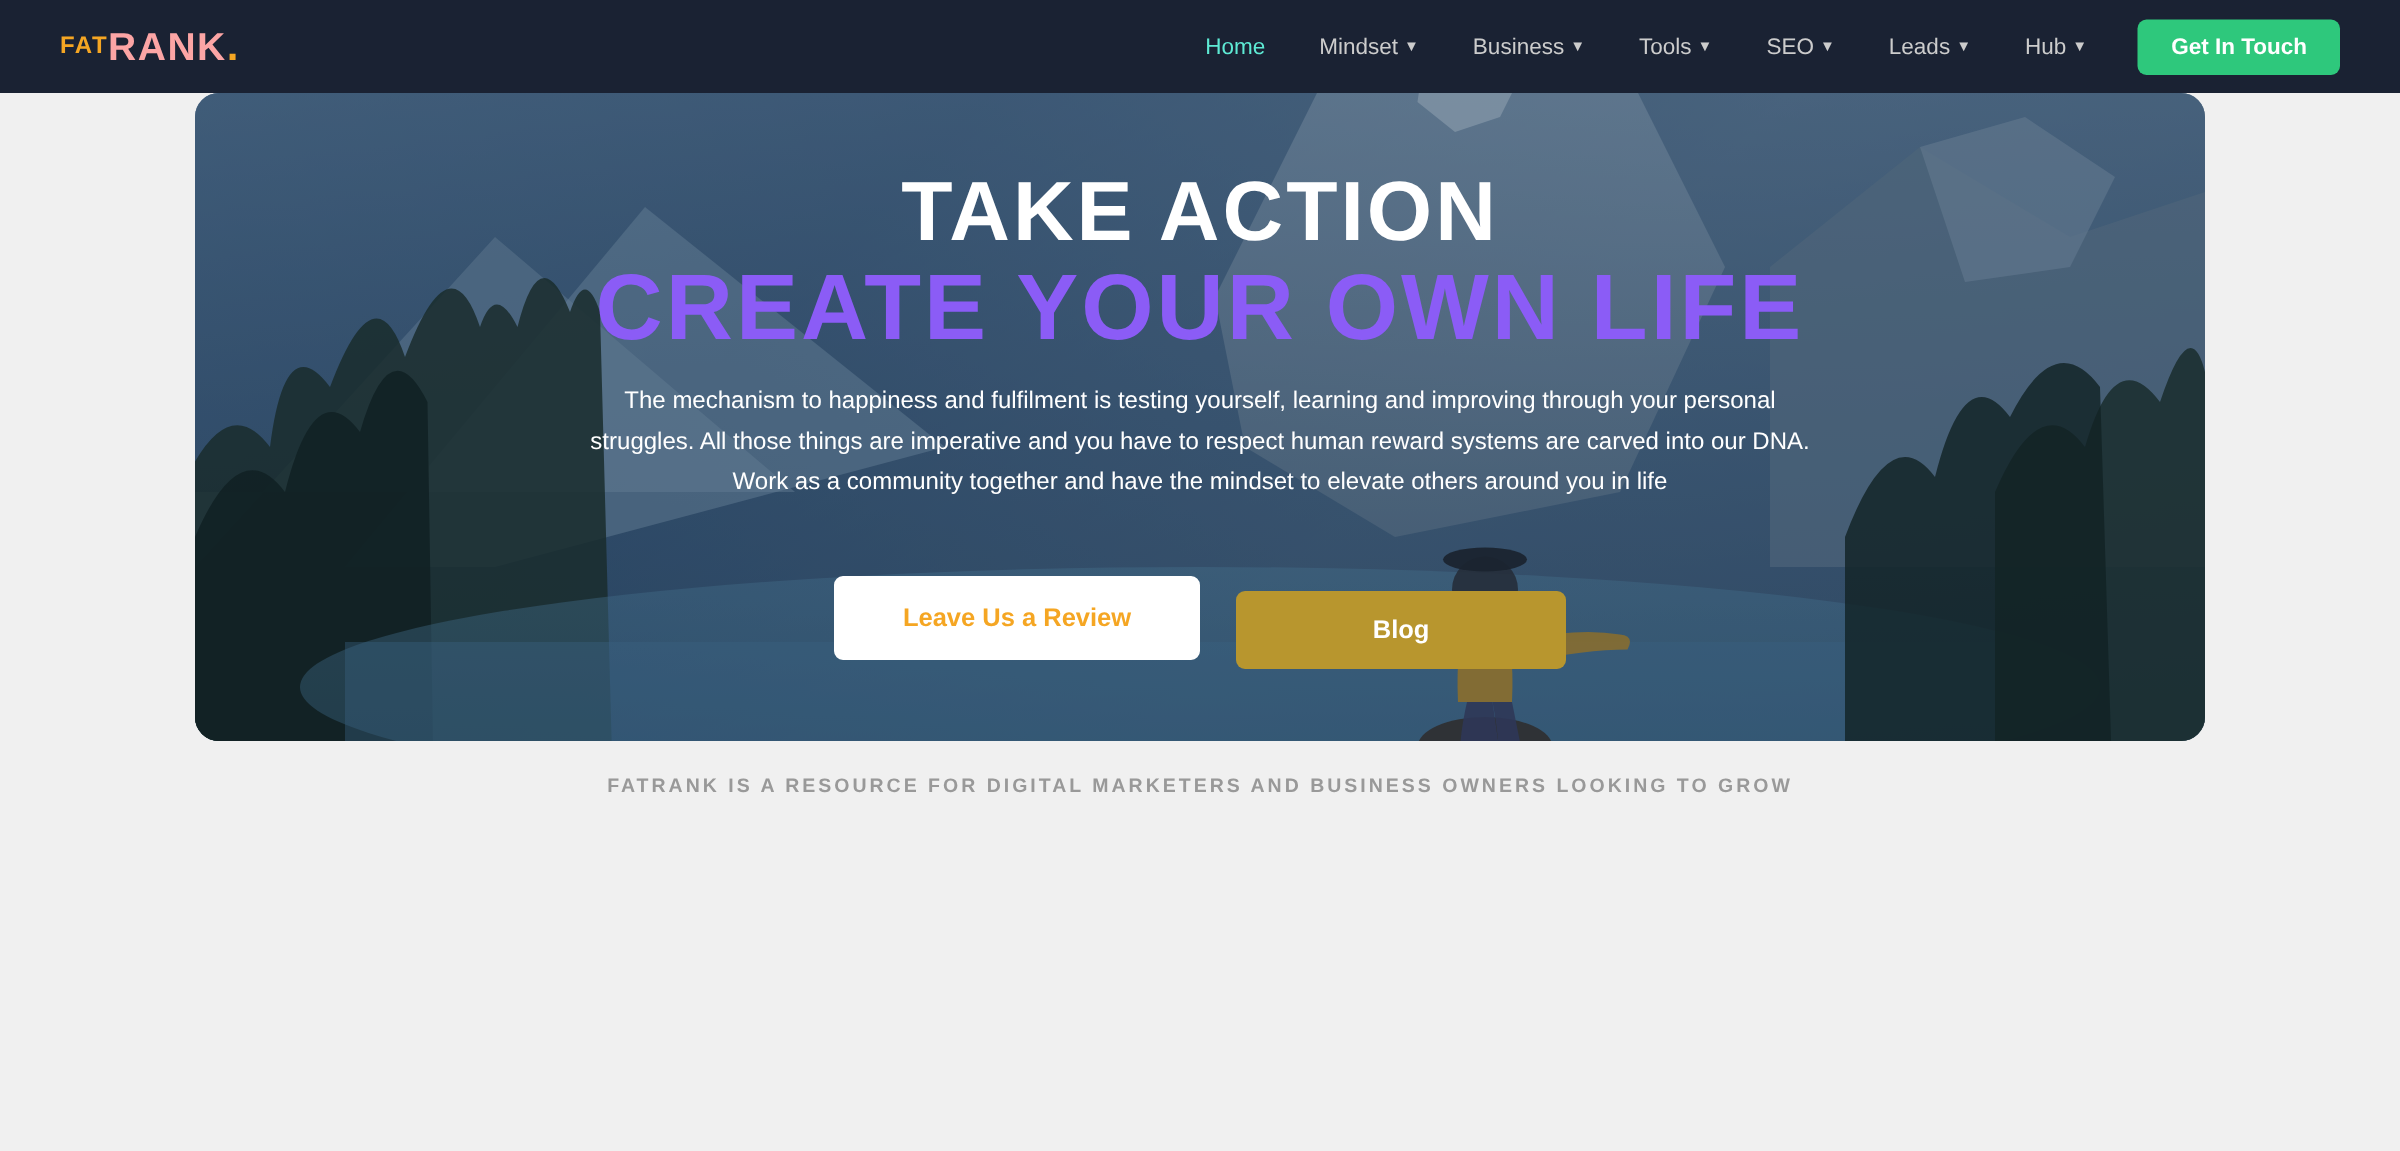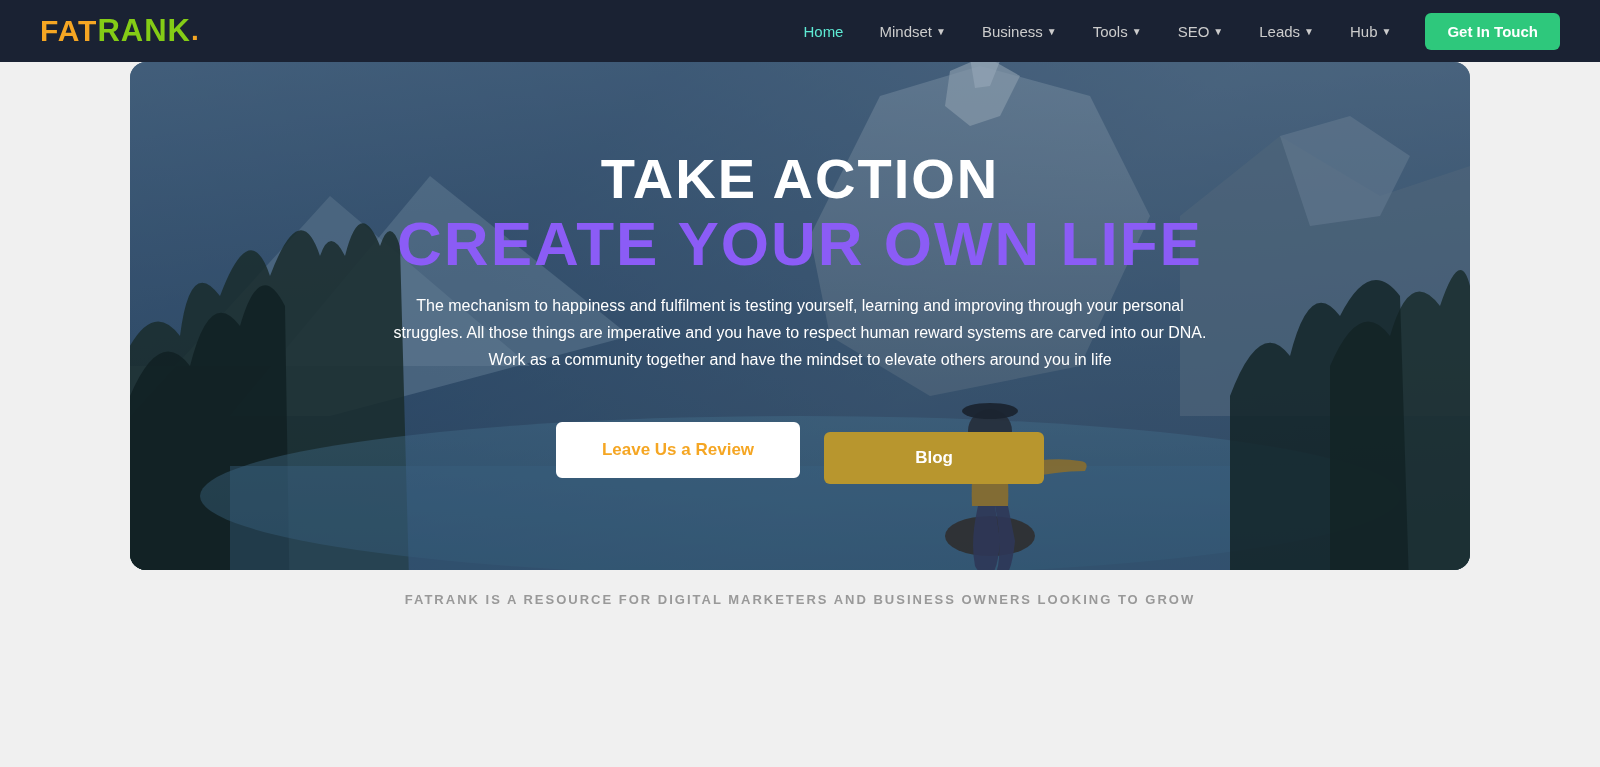--- a/index.html
+++ b/index.html
@@ -15,27 +15,27 @@
       position: relative;
       z-index: 10;
     }
     .navbar-logo {
       display: flex;
       align-items: center;
       margin-right: auto;
     }
     .logo-fat {
       color: #f5a623;
-      font-size: 30px;
+      font-size: 16px;
       font-weight: 900;
       letter-spacing: 1px;
     }
     .logo-rank {
-      color: #84cc16;
-      font-size: 31px;
+      color: #fca5a5;
+      font-size: 26px;
       font-weight: 900;
       letter-spacing: 1px;
     }
     .logo-dot {
       color: #f5a623;
       font-size: 28px;
       font-weight: 900;
     }
     .navbar-links {
       display: flex;
@@ -72,21 +72,21 @@
       cursor: pointer;
       white-space: nowrap;
     }
 
     
     .hero {
       margin: 0 130px;
       border-radius: 16px;
       overflow: hidden;
       position: relative;
-      height: 508px;
+      height: 432px;
     }
     .hero-bg {
       position: absolute;
       inset: 0;
       background: linear-gradient(
         to bottom,
         rgba(60, 80, 100, 0.55) 0%,
         rgba(40, 60, 80, 0.65) 50%,
         rgba(30, 50, 70, 0.75) 100%
       ),

